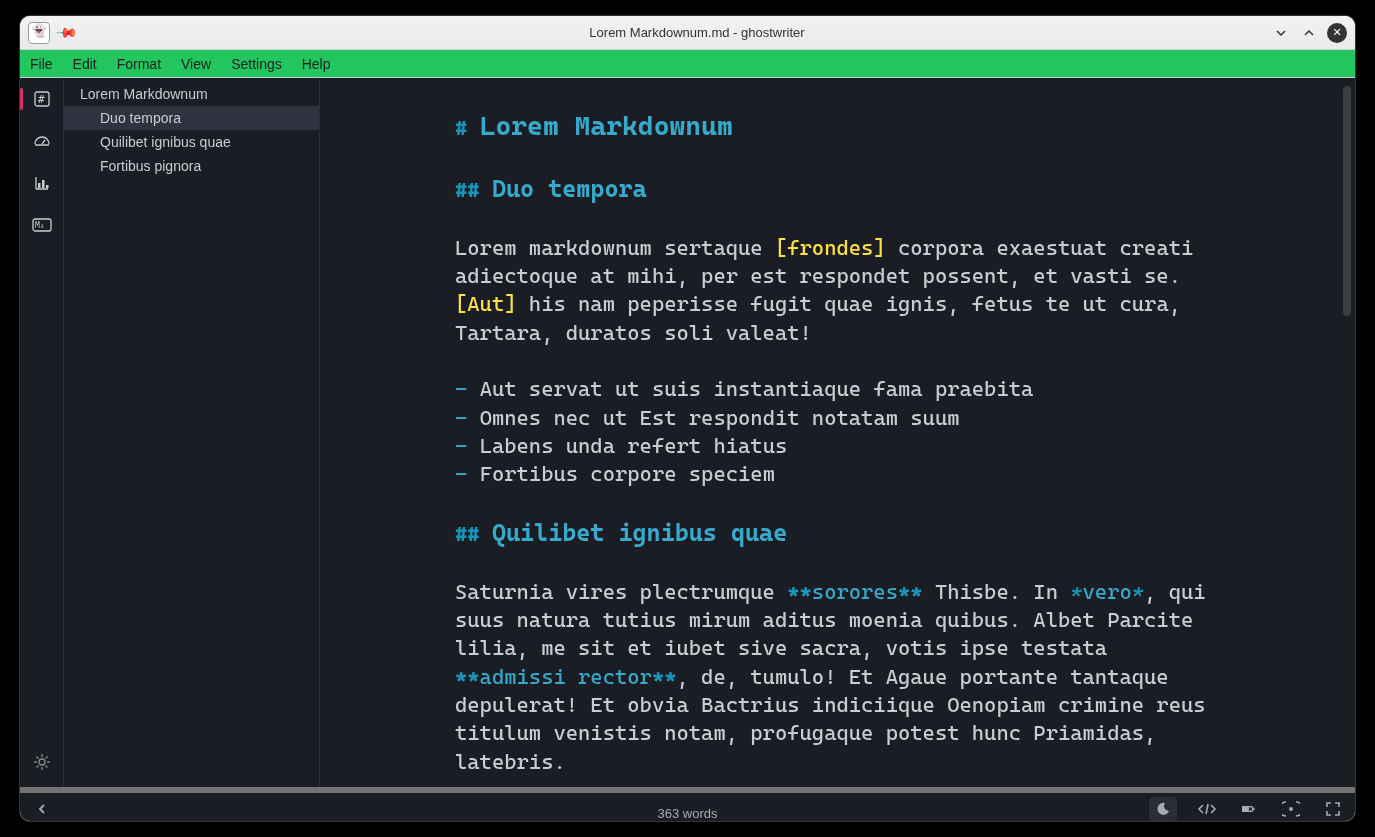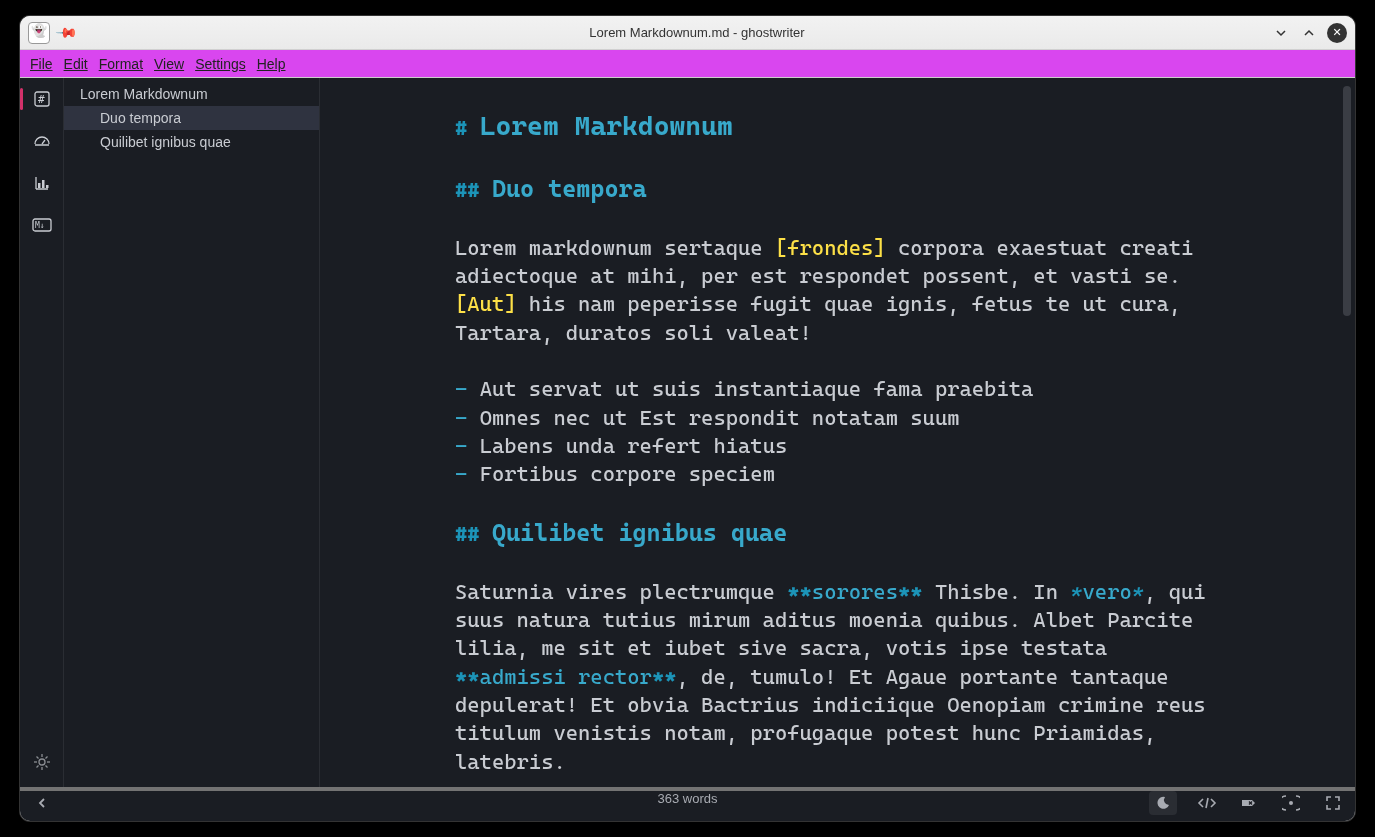--- a/index.html
+++ b/index.html
@@ -58,29 +58,28 @@
   color: #333;
   pointer-events: none;
   padding-left: 19px;
 }
 .win-controls { margin-left: auto; display: flex; gap: 8px; align-items: center; }
 .win-btn { width: 20px; height: 20px; display: flex; align-items: center; justify-content: center; color: #333; cursor: pointer; }
 .win-close { background: #333; border-radius: 50%; color: #fff; font-size: 11px; }
 
 .menubar {
   height: 28px;
-  background: #d946ef;
+  background: #22c55e;
   display: flex;
   align-items: center;
   padding: 0 10px;
-  gap: 11px;
+  gap: 20px;
   font-size: 14px;
   color: #222;
   border-bottom: 1px solid #ccc;
-  text-decoration: underline;
 }
 .menubar span { cursor: pointer; }
 
 .body-area {
   flex: 1;
   display: flex;
   background: #1a1d23;
   min-height: 0;
 }
 
@@ -164,23 +163,23 @@
   top: 8px;
   width: 8px;
   height: 230px;
   background: #3a3d44;
   border-radius: 4px;
 }
 
 .statusbar {
   height: 34px;
   background: #1a1d23;
-  border-top: 4px solid #737373;
-  display: flex;
-  align-items: flex-start;
+  border-top: 6px solid #737373;
+  display: flex;
+  align-items: flex-end;
   color: #a8abb2;
   font-size: 13px;
   padding: 0 10px;
   position: relative;
 }
 .statusbar .center {
   position: absolute;
   left: 0; right: 0;
   text-align: center;
   pointer-events: none;
@@ -281,20 +280,21 @@
               <line x1="12.5" y1="5.5" x2="14.5" y2="3.5"></line>
             </g>
           </svg>
       </div>
     </div>
 
     <div class="outline">
       <div class="item">Lorem Markdownum</div>
       <div class="item level2 selected">Duo tempora</div>
       <div class="item level2">Quilibet ignibus quae</div>
+      <div class="item level2">Fortibus pignora</div>
     </div>
 
     <div class="editor-wrap">
       <div class="editor">
         <div class="editor-content">
 <span class="hmark">#</span> <span class="htext" style="font-size:27px">Lorem Markdownum</span>
 <br><br>
 <span class="hmark">##</span> <span class="htext" style="font-size:24px">Duo tempora</span>
 <br><br>
 <span>Lorem markdownum sertaque </span><span class="link">[frondes]</span><span> corpora exaestuat creati adiectoque at mihi, per est respondet possent, et vasti se. </span><span class="link">[Aut]</span><span> his nam peperisse fugit quae ignis, fetus te ut cura, Tartara, duratos soli valeat!</span>

